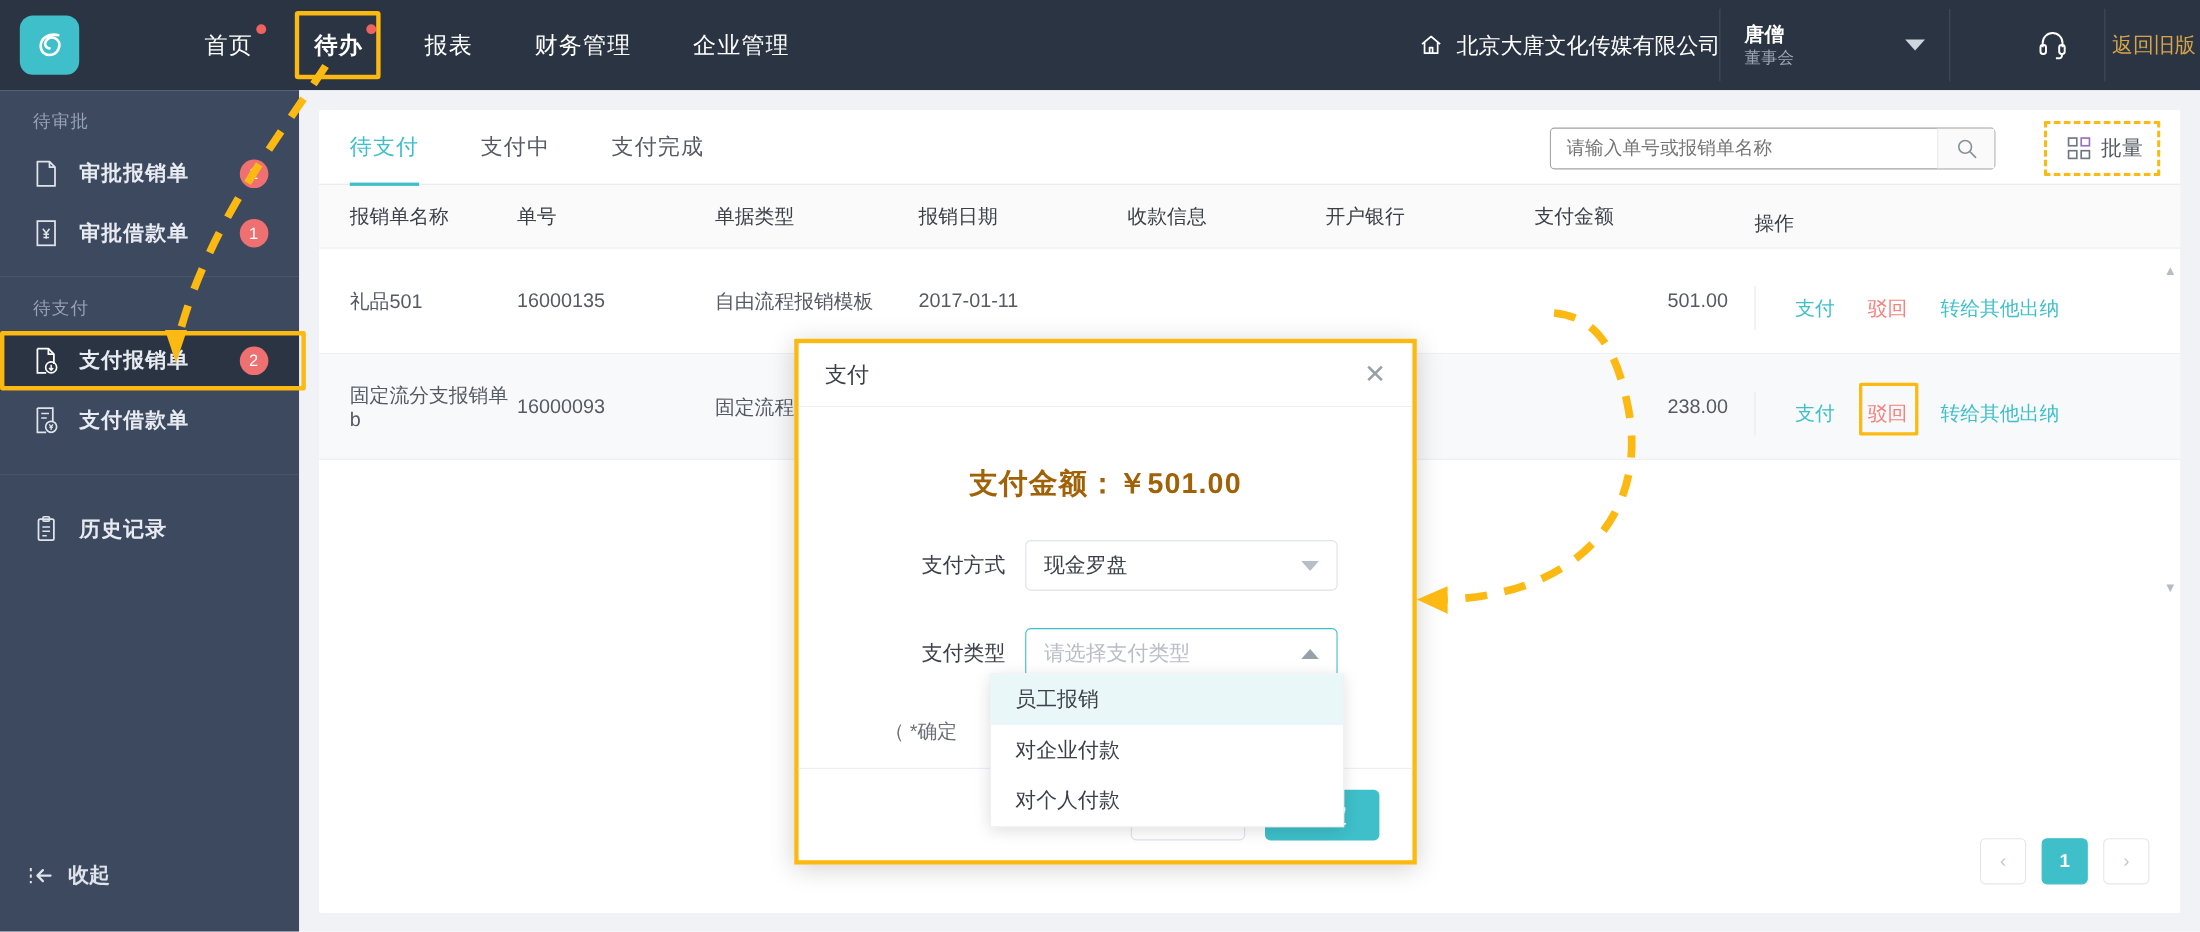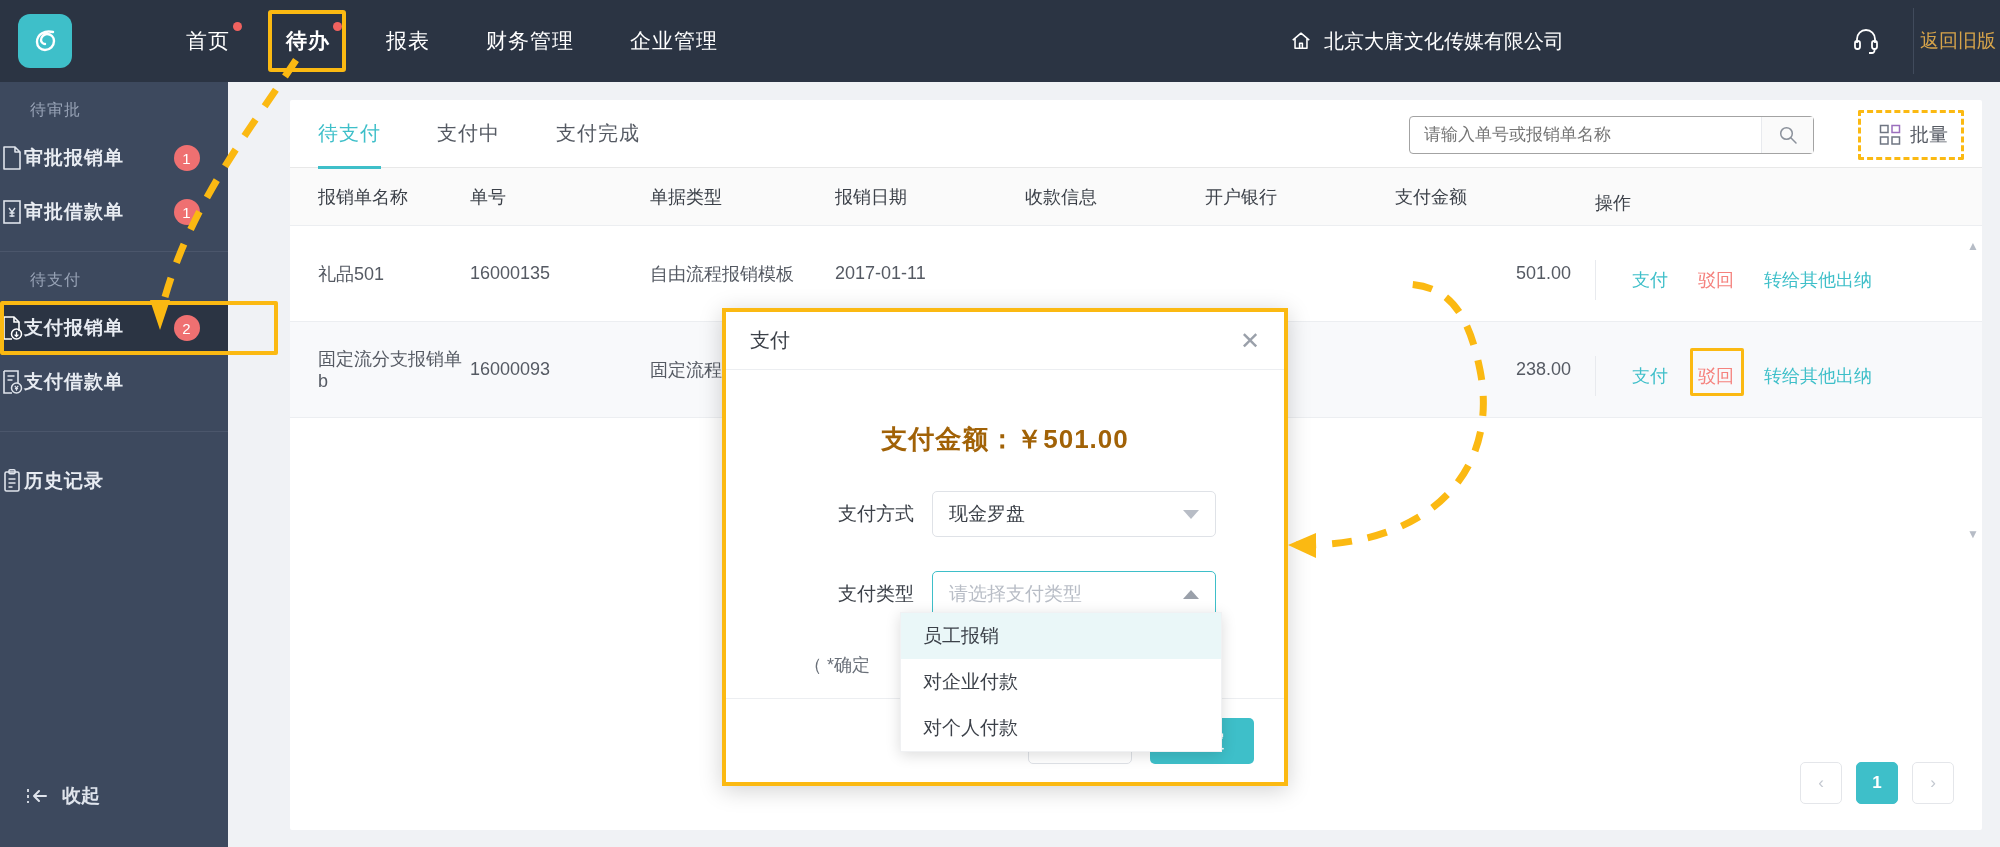--- a/index.html
+++ b/index.html
@@ -53,28 +53,28 @@
     border-right:1px solid #414b5c;display:flex;align-items:center;justify-content:center;
   }
   .headset svg{width:30px;height:30px;}
   .oldver{
     position:absolute;left:1920px;top:0;height:82px;display:flex;align-items:center;
     color:#d7a44a;font-size:19px;
   }
 
   
   .sidebar{
-    position:absolute;left:0;top:82px;width:228px;height:765px;background:#3d495e;
+    position:absolute;left:0;top:82px;width:272px;height:765px;background:#3d495e;
   }
   .side-group-label{
     color:#97a2b5;font-size:16px;padding:18px 0 10px 30px;letter-spacing:1px;
   }
   .side-item{
-    position:relative;display:flex;align-items:center;height:54px;
-    color:#e8ecf2;font-size:19px;font-weight:bold;gap:0;letter-spacing:1px;
+    position:relative;display:flex;align-items:center;height:54px;padding-left:30px;
+    color:#e8ecf2;font-size:19px;font-weight:bold;gap:18px;letter-spacing:1px;
   }
   .side-item.selected{background:#2b3443;}
   .side-item .ico{width:24px;height:26px;display:flex;align-items:center;justify-content:center;flex:none;}
   .side-item .ico svg{width:24px;height:26px;}
   .badge{
     position:absolute;right:28px;top:50%;transform:translateY(-50%);
     min-width:26px;height:26px;border-radius:13px;background:#ef7071;color:#fff;
     font-size:15px;font-weight:normal;display:flex;align-items:center;justify-content:center;padding:0 7px;
   }
   .side-sep{height:1px;background:#4b566b;margin:12px 0 0 0;}
@@ -252,20 +252,27 @@
     </div>
     <div class="nav-hl"></div>
 
     <div class="company">
       <svg viewBox="0 0 24 24">
         <path d="M3 11 L12 3.5 L21 11 M5.5 9.5 V20 H18.5 V9.5 M10.5 20 V14.5 H13.5 V20" fill="none" stroke="#ffffff" stroke-width="1.7" stroke-linejoin="round"></path>
       </svg>
       <span>北京大唐文化传媒有限公司</span>
     </div>
 
+    <div class="userbox">
+      <div>
+        <div class="uname">唐僧</div>
+        <div class="urole">董事会</div>
+      </div>
+      <span class="chev"></span>
+    </div>
 
     <div class="headset">
       <svg viewBox="0 0 30 30">
         <path d="M6 17 V13 a9 9 0 0 1 18 0 v4" fill="none" stroke="#ffffff" stroke-width="1.8"></path>
         <rect x="4" y="15" width="5" height="8" rx="2.2" fill="none" stroke="#ffffff" stroke-width="1.8"></rect>
         <rect x="21" y="15" width="5" height="8" rx="2.2" fill="none" stroke="#ffffff" stroke-width="1.8"></rect>
         <path d="M23.5 23 v1.5 a2.5 2.5 0 0 1 -2.5 2.5 h-3" fill="none" stroke="#ffffff" stroke-width="1.8"></path>
       </svg>
     </div>
 

